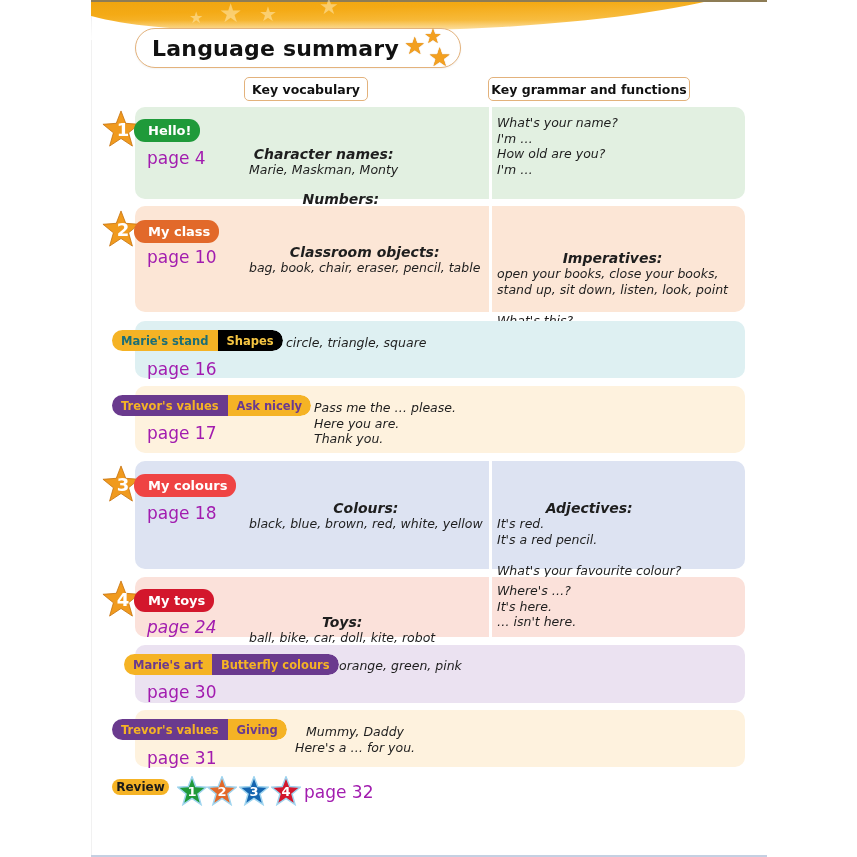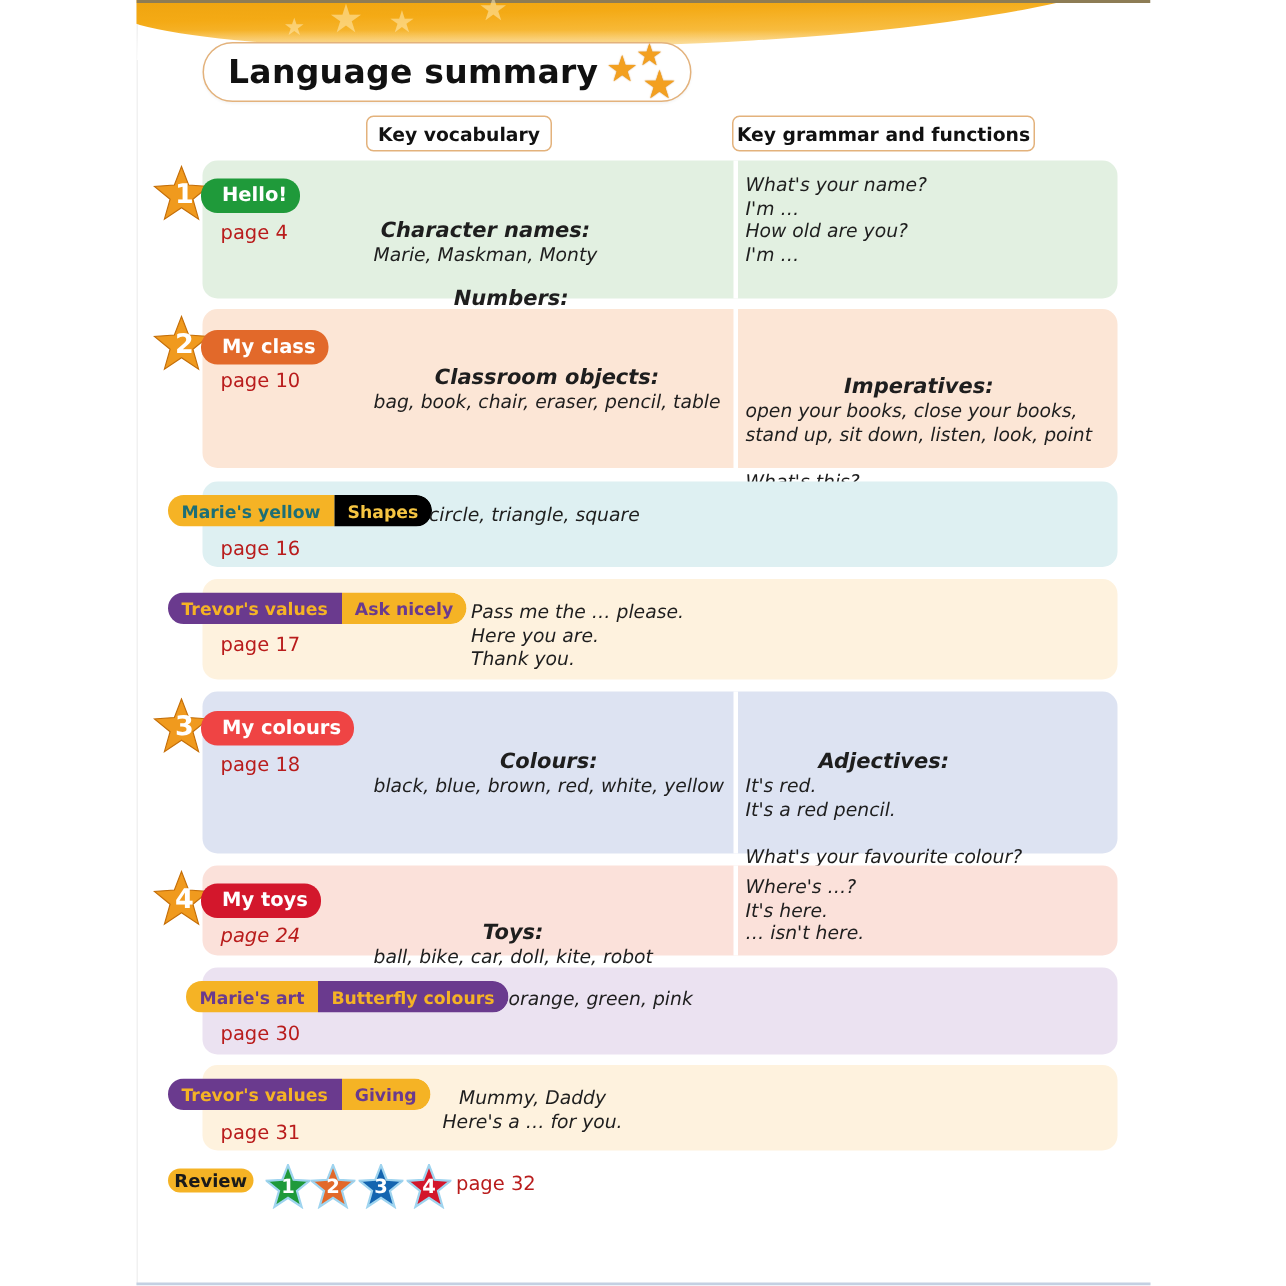--- a/index.html
+++ b/index.html
@@ -60,21 +60,21 @@
 
     
     .row {
       position: absolute; left: 135px; width: 610px; border-radius: 10px;
     }
     .row .split {
       position: absolute; left: 354px; top: 0; bottom: 0; width: 3px; background: #ffffff;
     }
     .txt { position: absolute; font-style: italic; font-size: 12.5px; line-height: 15.5px; color: #1e1e1e; white-space: pre; }
     .txt .h { font-weight: bold; font-size: 14px; display: block; line-height: 16px; text-align: center; }
-    .page-ref { position: absolute; font-size: 13px; color: #b91c1c; }
+    .page-ref { position: absolute; font-size: 17px; color: #a21caf; }
 
     .unit-label {
       position: absolute; height: 23px; border-radius: 0 11px 11px 0; color: #fff;
       font-weight: bold; font-size: 13px; display: flex; align-items: center; padding: 0 9px 0 14px;
     }
     .unit-star {
       position: absolute; width: 38px; height: 38px;
     }
     .unit-star svg { width: 38px; height: 38px; display: block; }
     .unit-star .num {
@@ -167,21 +167,21 @@
 <div class="txt" style="left:497px;top:219px;">
   <span class="h">Imperatives:</span><span>open your books, close your books,
 stand up, sit down, listen, look, point
 
 What's this?
 It's a …</span>
 </div>
 
 <div class="row" style="top:321px;height:57px;background:#def0f2;"></div>
 <div class="pair" style="left:112px;top:330px;">
-  <span style="background:#f5b325;color:#1c6e76;">Marie's yellow</span>
+  <span style="background:#f5b325;color:#1c6e76;">Marie's stand</span>
   <span style="background:#000000;color:#f5c542;border-radius:0 11px 11px 0;">Shapes</span>
 </div>
 <span class="page-ref" style="left:147px;top:359px;">page 16</span>
 <div class="txt" style="left:286px;top:335px;">circle, triangle, square</div>
 
 <div class="row" style="top:386px;height:67px;background:#fef2de;"></div>
 <div class="pair" style="left:112px;top:395px;">
   <span style="background:#6a3a8e;color:#f5b325;">Trevor's values</span>
   <span style="background:#f5b325;color:#6a3a8e;border-radius:0 11px 11px 0;">Ask nicely</span>
 </div>

